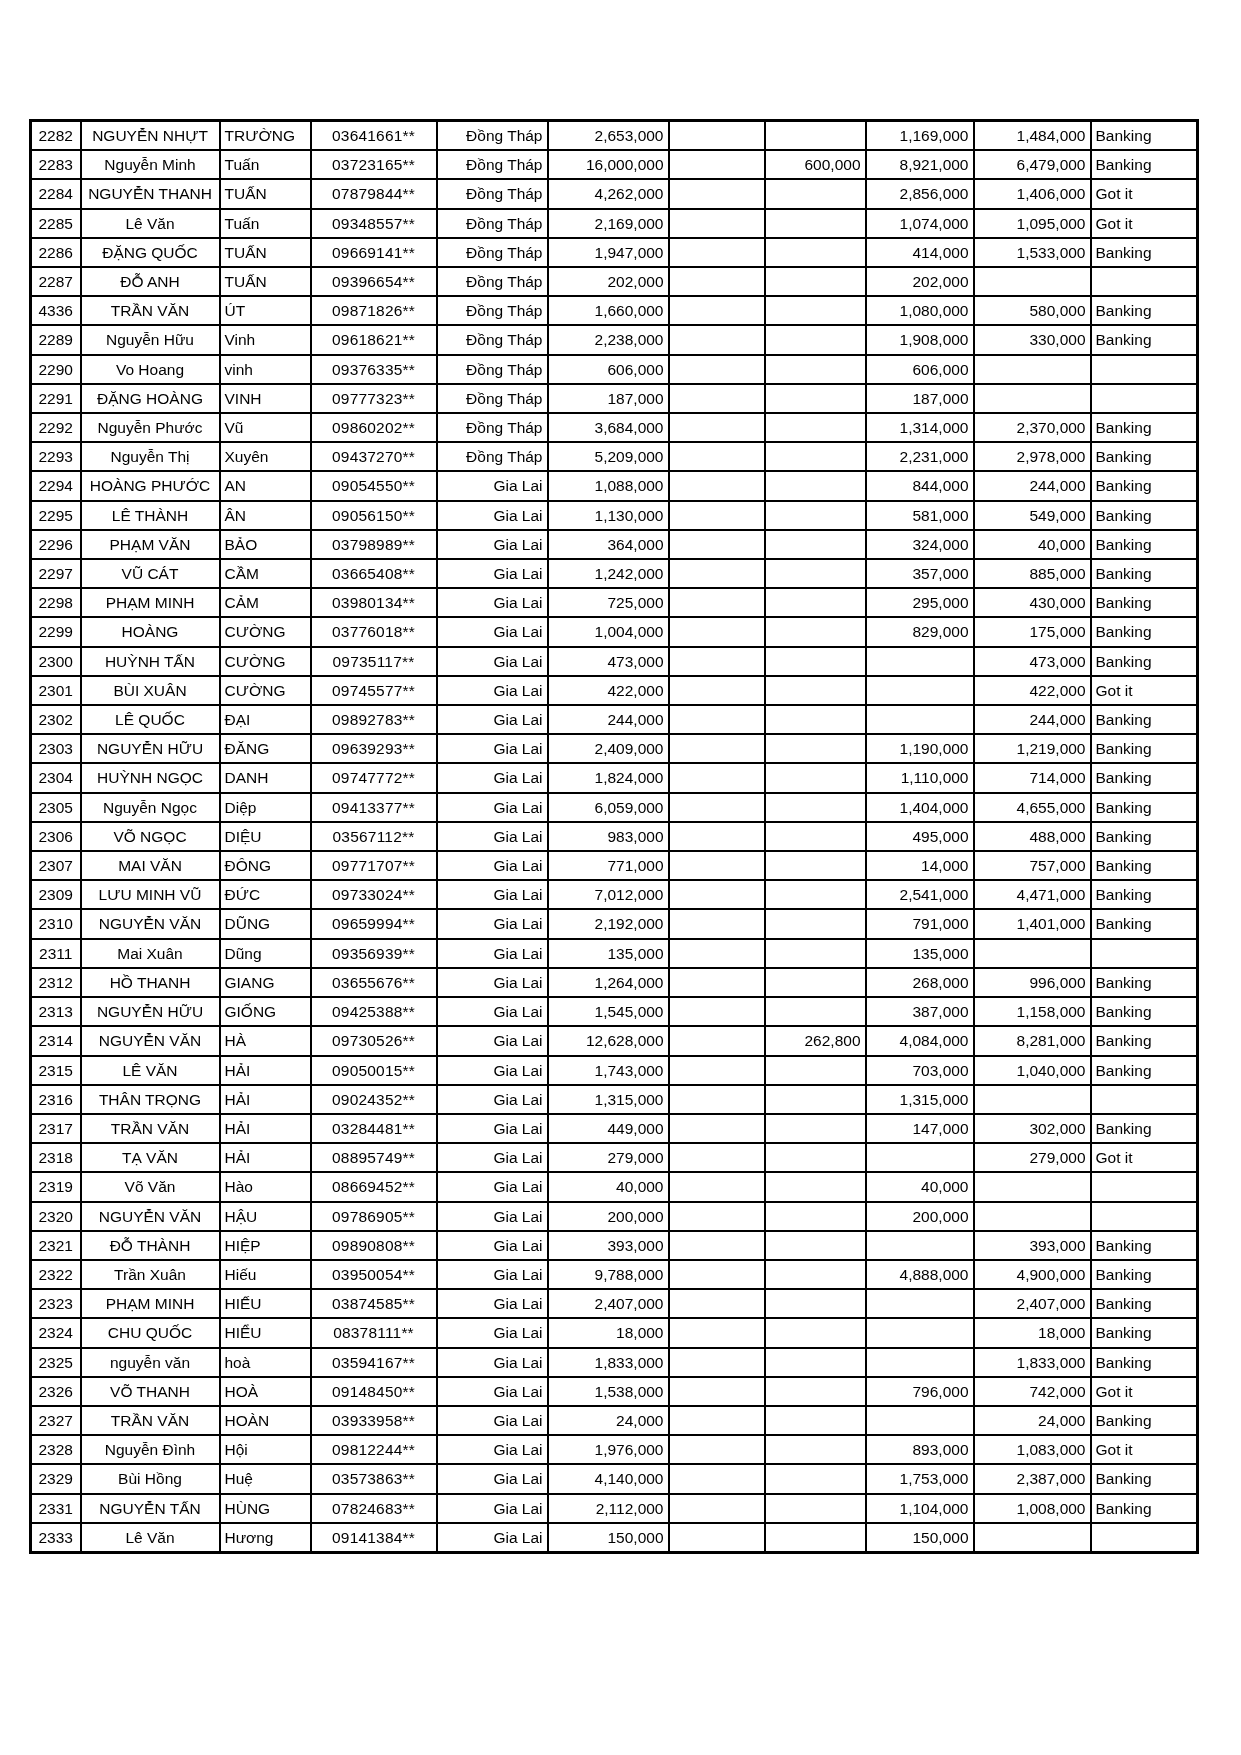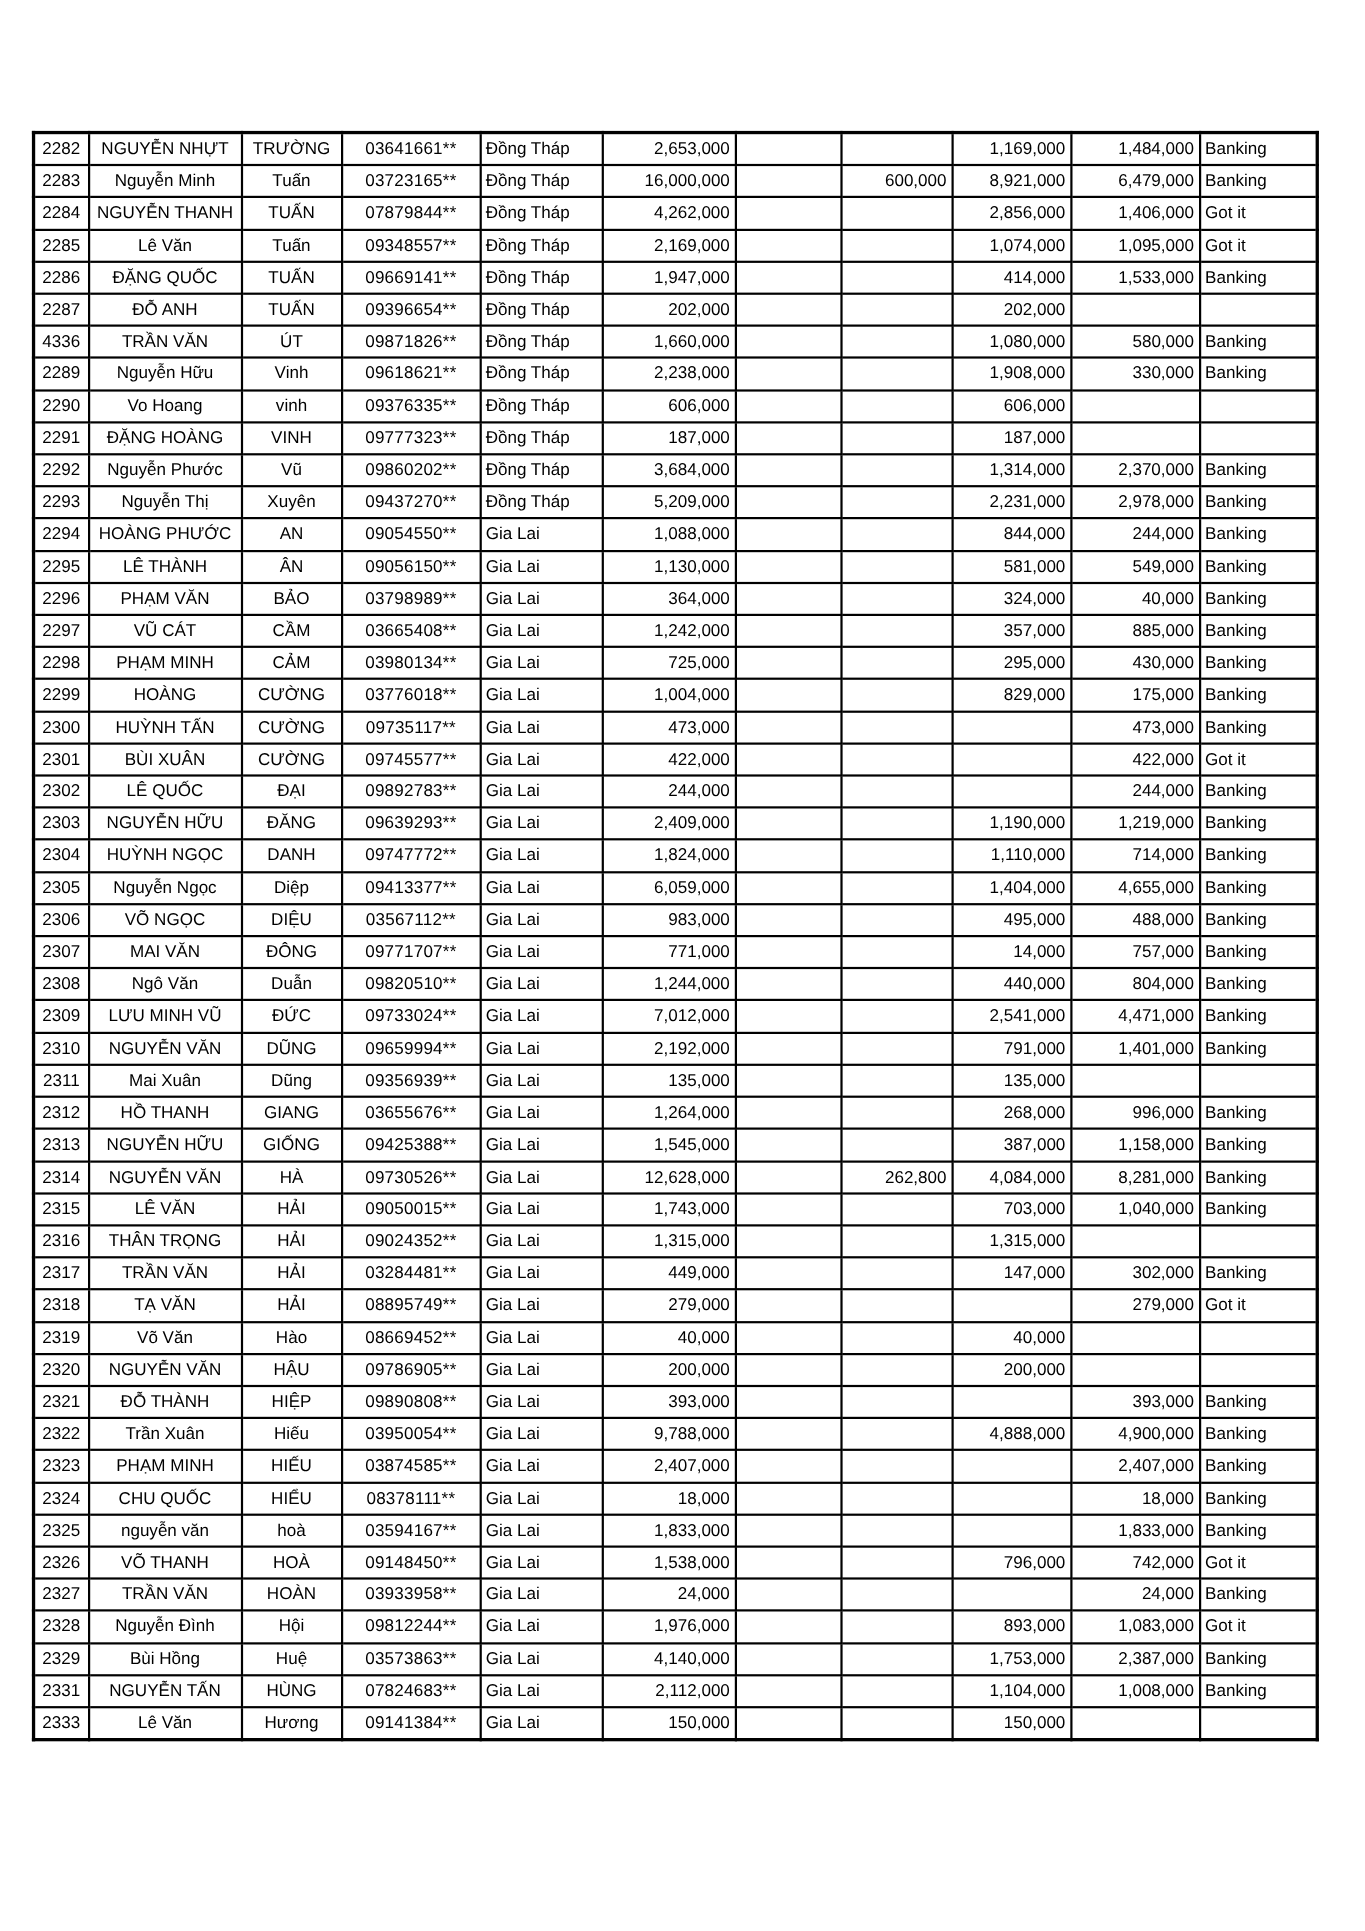--- a/index.html
+++ b/index.html
@@ -31,23 +31,23 @@
     vertical-align:middle;
   }
   
   col.w0{width:50px;}  col.w1{width:139px;} col.w2{width:91px;}
   col.w3{width:126px;} col.w4{width:111px;} col.w5{width:121px;}
   col.w6{width:96px;}  col.w7{width:101px;} col.w8{width:108px;}
   col.w9{width:117px;} col.w10{width:107px;}
   
   td.c0{text-align:center;padding:0 2px;}
   td.c1{text-align:center;padding:0 1px;}
-  td.c2{text-align:center;}
+  td.c2{text-align:left;}
   td.c3{text-align:center;letter-spacing:0.2px;border-radius:10px;}
-  td.c4{text-align:left;}
+  td.c4{text-align:right;}
   td.c5,td.c6,td.c7,td.c8,td.c9{text-align:right;padding-right:7px;}
   td.c10{font-size:15px;}
 </style>
 </head>
 <body>
 
 <div class="page">
   <table class="sheet">
     <colgroup>
       <col class="w0">
@@ -395,33 +395,20 @@
           <td class="c3">09771707**</td>
           <td class="c4">Gia Lai</td>
           <td class="c5">771,000</td>
           <td class="c6"></td>
           <td class="c7"></td>
           <td class="c8">14,000</td>
           <td class="c9">757,000</td>
           <td class="c10">Banking</td>
         </tr>
         <tr>
-          <td class="c0">2308</td>
-          <td class="c1">Ngô Văn</td>
-          <td class="c2">Duẫn</td>
-          <td class="c3">09820510**</td>
-          <td class="c4">Gia Lai</td>
-          <td class="c5">1,244,000</td>
-          <td class="c6"></td>
-          <td class="c7"></td>
-          <td class="c8">440,000</td>
-          <td class="c9">804,000</td>
-          <td class="c10">Banking</td>
-        </tr>
-        <tr>
           <td class="c0">2309</td>
           <td class="c1">LƯU MINH VŨ</td>
           <td class="c2">ĐỨC</td>
           <td class="c3">09733024**</td>
           <td class="c4">Gia Lai</td>
           <td class="c5">7,012,000</td>
           <td class="c6"></td>
           <td class="c7"></td>
           <td class="c8">2,541,000</td>
           <td class="c9">4,471,000</td>

